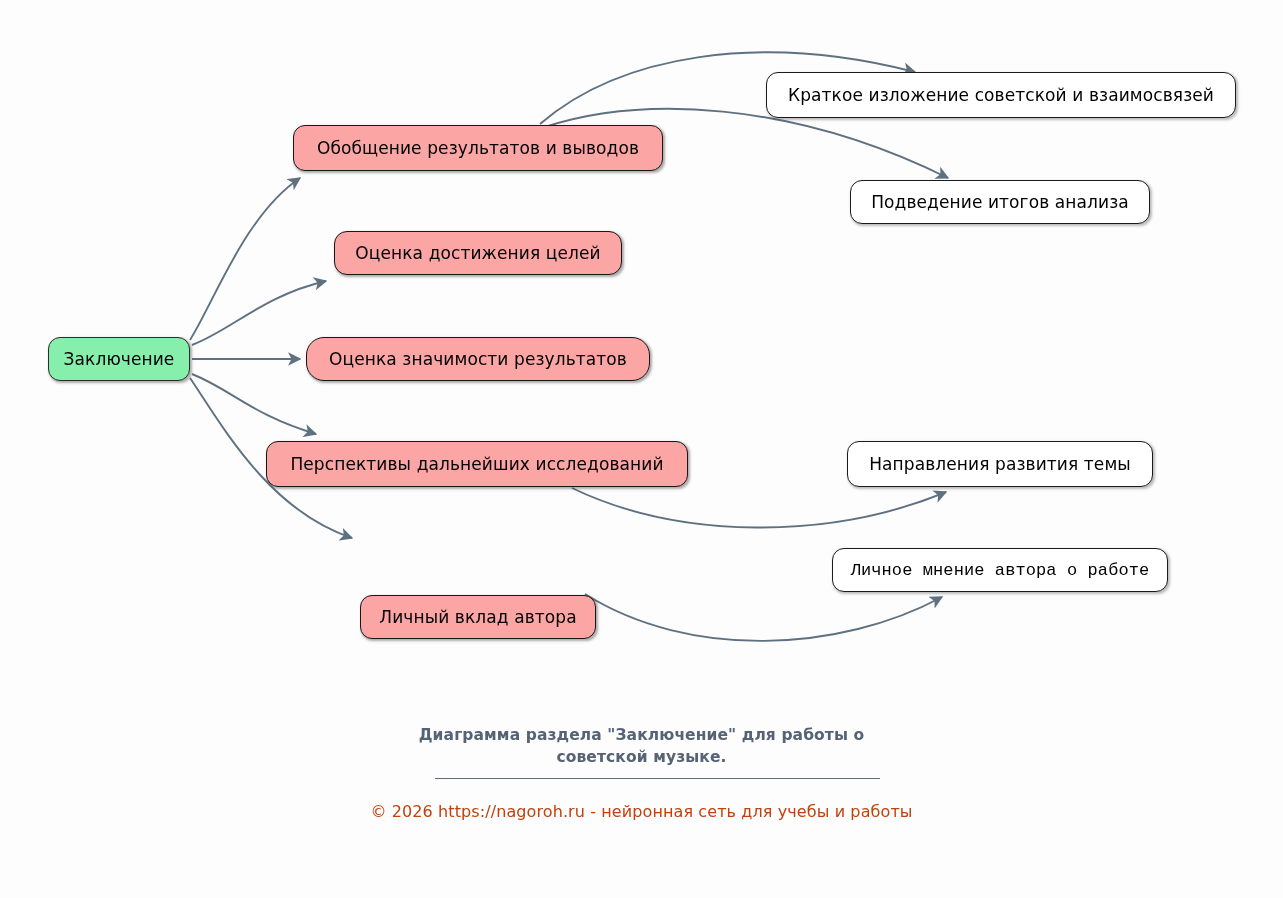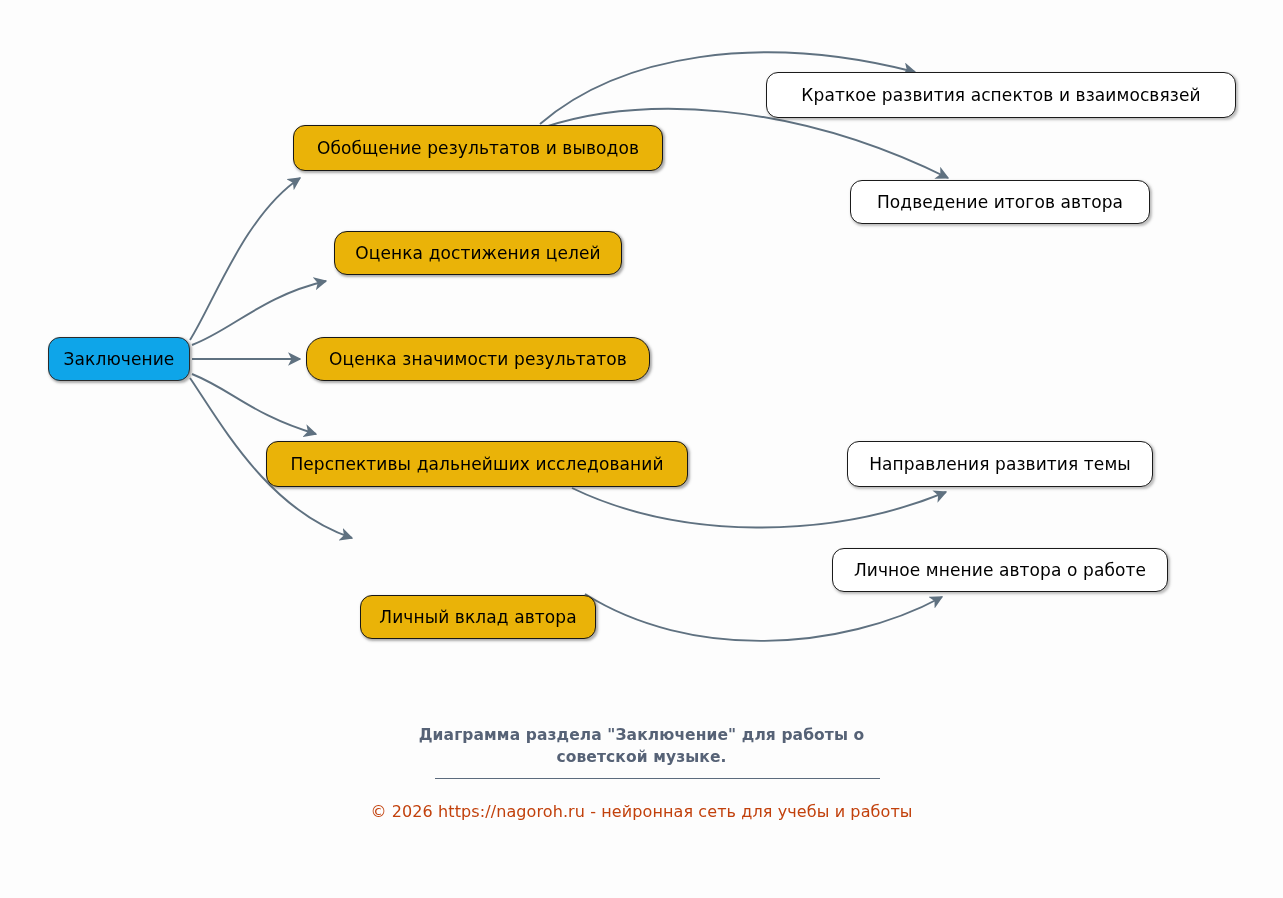--- a/index.html
+++ b/index.html
@@ -30,26 +30,26 @@
     align-items: center;
     justify-content: center;
     border-radius: 12px;
     white-space: nowrap;
     font-size: 17px;
     line-height: 1;
     color: #000000;
     letter-spacing: 0.1px;
   }
   .node.root {
-    background: #0ea5e9;
+    background: #86efac;
     border: 1.4px solid #2b2b2b;
     box-shadow: 1.5px 1.5px 2.5px rgba(70,70,70,0.45);
   }
   .node.branch {
-    background: #eab308;
+    background: #fca5a5;
     border: 1.4px solid #171717;
     box-shadow: 1.5px 1.5px 2.5px rgba(70,70,70,0.45);
   }
   .node.leaf {
     background: #ffffff;
     border: 1.4px solid #1b1b1b;
     box-shadow: 1.5px 1.5px 2.5px rgba(70,70,70,0.35);
   }
   #caption {
     position: absolute;
@@ -111,27 +111,27 @@
   <div class="node branch" style="left:293px; top:125px; width:370px; height:46px;">Обобщение результатов и выводов</div>
 
   <div class="node branch" style="left:334px; top:231px; width:288px; height:44px;border-radius:13px;">Оценка достижения целей</div>
 
   <div class="node branch" style="left:306px; top:337px; width:344px; height:44px;border-radius:18px;">Оценка значимости результатов</div>
 
   <div class="node branch" style="left:266px; top:441px; width:422px; height:46px;">Перспективы дальнейших исследований</div>
 
   <div class="node branch" style="left:360px; top:548px; width:236px; height:44px;margin-top:47px;">Личный вклад автора</div>
 
-  <div class="node leaf" style="left:766px; top:72px; width:470px; height:46px;">Краткое развития аспектов и взаимосвязей</div>
+  <div class="node leaf" style="left:766px; top:72px; width:470px; height:46px;">Краткое изложение советской и взаимосвязей</div>
 
-  <div class="node leaf" style="left:850px; top:180px; width:300px; height:44px;">Подведение итогов автора</div>
+  <div class="node leaf" style="left:850px; top:180px; width:300px; height:44px;">Подведение итогов анализа</div>
 
   <div class="node leaf" style="left:847px; top:441px; width:306px; height:46px;">Направления развития темы</div>
 
-  <div class="node leaf" style="left:832px; top:548px; width:336px; height:44px;">Личное мнение автора о работе</div>
+  <div class="node leaf" style="left:832px; top:548px; width:336px; height:44px;font-family:Liberation Mono, monospace;">Личное мнение автора о работе</div>
 
   <div id="caption">
     <div>Диаграмма раздела "Заключение" для работы о</div>
     <div>советской музыке.</div>
   </div>
 
   <div id="divider"></div>
 
   <div id="footer">© 2026 https://nagoroh.ru - нейронная сеть для учебы и работы</div>
 

